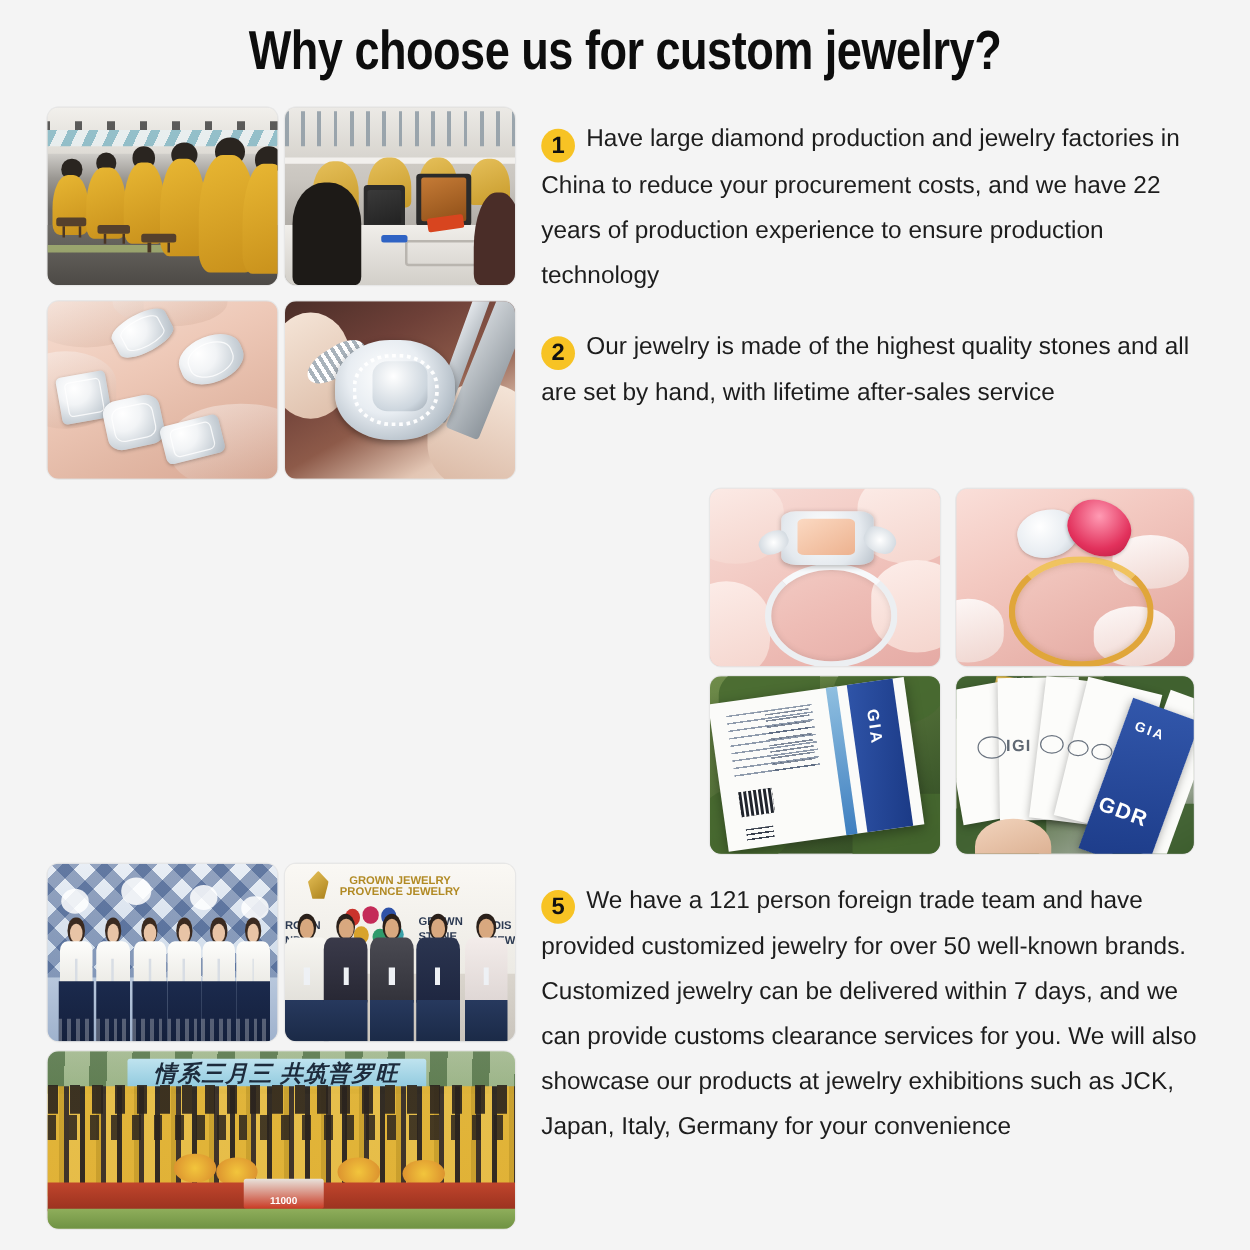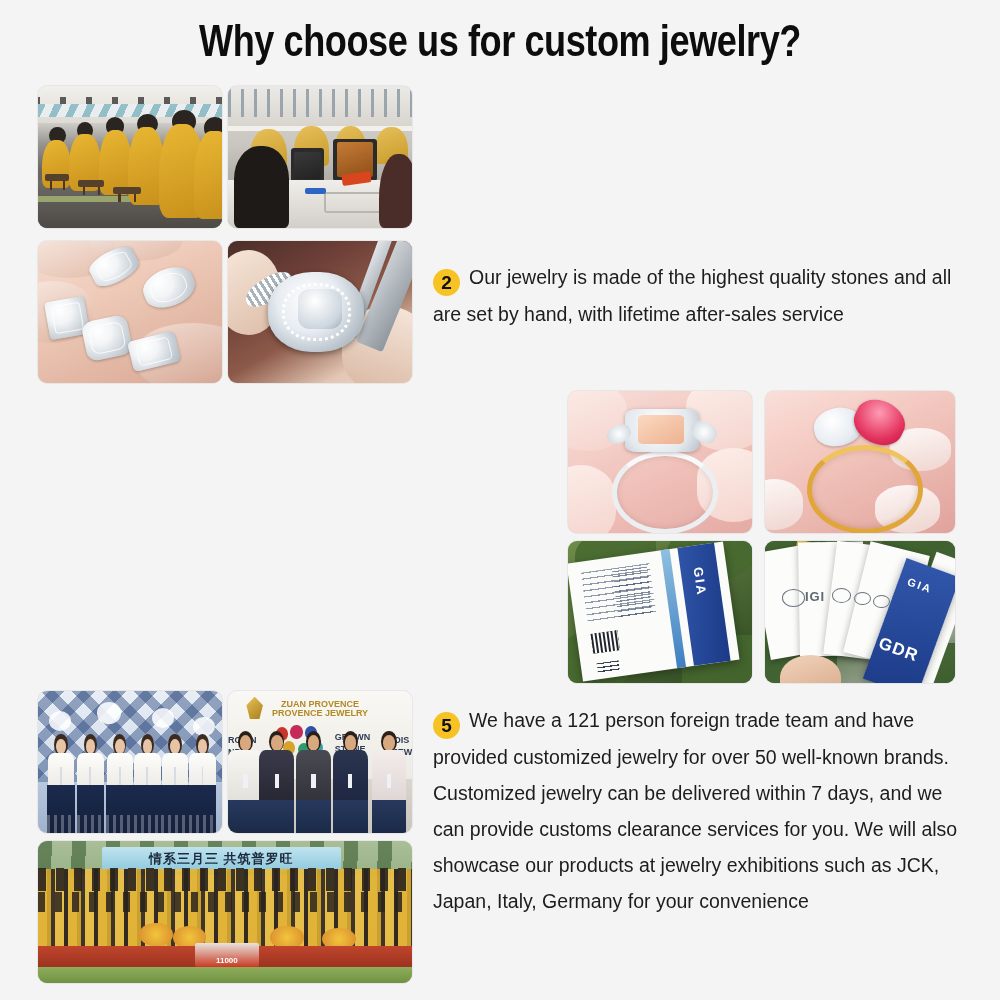--- a/index.html
+++ b/index.html
@@ -255,21 +255,21 @@
 
   
   .f11{background:linear-gradient(180deg,#cfd9c4 0%,#b9c7a8 18%,#c7a54e 52%,#bb7b3c 78%,#9fb06a 100%);}
   .f11 .sky{position:absolute;left:0;top:0;width:100%;height:22%;
      background:linear-gradient(180deg,#e7efe2,#cdddc6);}
   .f11 .trees{position:absolute;left:0;top:0;width:100%;height:24%;
      background:repeating-linear-gradient(92deg,rgba(60,95,45,.75) 0 14px,rgba(95,130,60,.45) 14px 34px);}
   .f11 .banner{position:absolute;left:17%;top:4%;width:64%;height:17%;
      background:linear-gradient(180deg,#bfe3ef,#8fc9de);border-radius:2px;}
   .f11 .banner span{position:absolute;inset:0;display:flex;align-items:center;justify-content:center;
-     color:#1d2b3c;font-weight:bold;font-size:13px;letter-spacing:1px;white-space:nowrap;}
+     color:#1d2b3c;font-weight:bold;font-size:18px;letter-spacing:1px;white-space:nowrap;font-style:italic;}
   .f11 .crowd{position:absolute;left:0;top:20%;width:100%;height:62%;
      background:
        repeating-linear-gradient(90deg,
          #e2b437 0 9px,#caa02c 9px 13px,#3a3028 13px 17px,#e8bf49 17px 26px,#2d2620 26px 30px);
      opacity:.96;}
   .f11 .heads{position:absolute;left:0;top:19%;width:100%;height:16%;
      background:repeating-linear-gradient(90deg,#2a231d 0 8px,transparent 8px 18px);opacity:.9;}
   .f11 .heads2{position:absolute;left:0;top:36%;width:100%;height:14%;
      background:repeating-linear-gradient(90deg,#2a231d 0 7px,transparent 7px 17px);opacity:.85;}
   .f11 .stage{position:absolute;left:0;bottom:10%;width:100%;height:16%;
@@ -485,21 +485,21 @@
           <div class="skirt"></div>
         </div>
     </div>
   </div>
 
   <div class="ph" style="left:228px;top:691px;width:184px;height:142px;">
     <div class="inner f10">
       <div class="wall"></div>
       <div class="bd"></div>
       <div class="banner" style="font-size:9px;">
-        <div>ZUAN PROVENCE</div>
+        <div>GROWN JEWELRY</div>
         <div>PROVENCE JEWELRY</div>
       </div>
       <div class="dots">
         <i style="left:0;top:6%;background:#c9342c;"></i>
         <i style="left:30%;top:0;background:#c42b58;"></i>
         <i style="left:60%;top:4%;background:#2e52a8;"></i>
         <i style="left:14%;top:52%;background:#d8a32c;"></i>
         <i style="left:46%;top:56%;background:#2f9a6b;"></i>
         <i style="left:72%;top:50%;background:#3aa0a8;"></i>
       </div>
@@ -559,20 +559,23 @@
       <div class="flow" style="left:62%;bottom:24%;"></div>
       <div class="flow" style="left:76%;bottom:23%;"></div>
       <div class="stage"></div>
       <div class="sign">
           <b>11000</b>
         </div>
       <div class="grass"></div>
     </div>
   </div>
 
+  <div class="txt" style="left:433px;top:93px;width:545px;">
+    <p><span class="badge">1</span><span>Have large diamond production and jewelry factories in China to reduce your procurement costs, and we have 22 years of production experience to ensure production technology</span></p>
+  </div>
 
   <div class="txt" style="left:433px;top:259px;width:545px;">
     <p><span class="badge">2</span><span>Our jewelry is made of the highest quality stones and all are set by hand, with lifetime after-sales service</span></p>
   </div>
 
 
 
   <div class="txt" style="left:433px;top:702px;width:545px;">
     <p><span class="badge">5</span><span>We have a 121 person foreign trade team and have provided customized jewelry for over 50 well-known brands. Customized jewelry can be delivered within 7 days, and we can provide customs clearance services for you. We will also showcase our products at jewelry exhibitions such as JCK, Japan, Italy, Germany for your convenience</span></p>
   </div>

